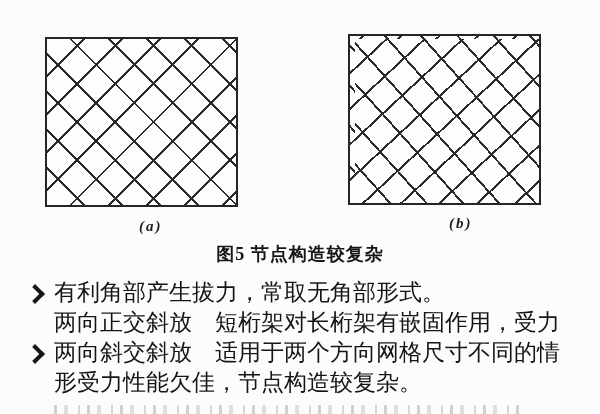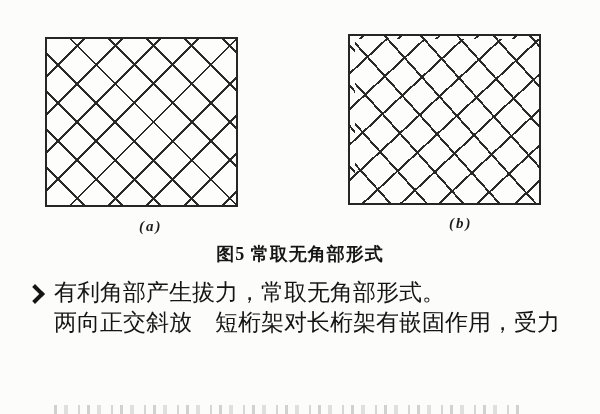--- a/index.html
+++ b/index.html
@@ -87,29 +87,34 @@
 
 <div class="page">
 
   <div class="figure">
     <div class="diagram diagram-a"></div>
     <div class="diagram diagram-b"></div>
 
     <div class="diag-label label-a">(a)</div>
     <div class="diag-label label-b">(b)</div>
 
-    <div class="caption">图5 常取无角部形式</div>
+    <div class="caption">图5 节点构造较复杂</div>
   </div>
 
   <div class="bullets">
 
     <div class="bullet">
       <span class="arrow"></span>
       <div class="bline">有利角部产生拔力，常取无角部形式。</div>
       <div class="bline">两向正交斜放　短桁架对长桁架有嵌固作用，受力</div>
     </div>
 
+    <div class="bullet">
+      <span class="arrow"></span>
+      <div class="bline">两向斜交斜放　适用于两个方向网格尺寸不同的情</div>
+      <div class="bline">形受力性能欠佳，节点构造较复杂。</div>
+    </div>
 
   </div>
 
   <div class="clipped-remnant"></div>
 
 </div>
 
 </body></html>

